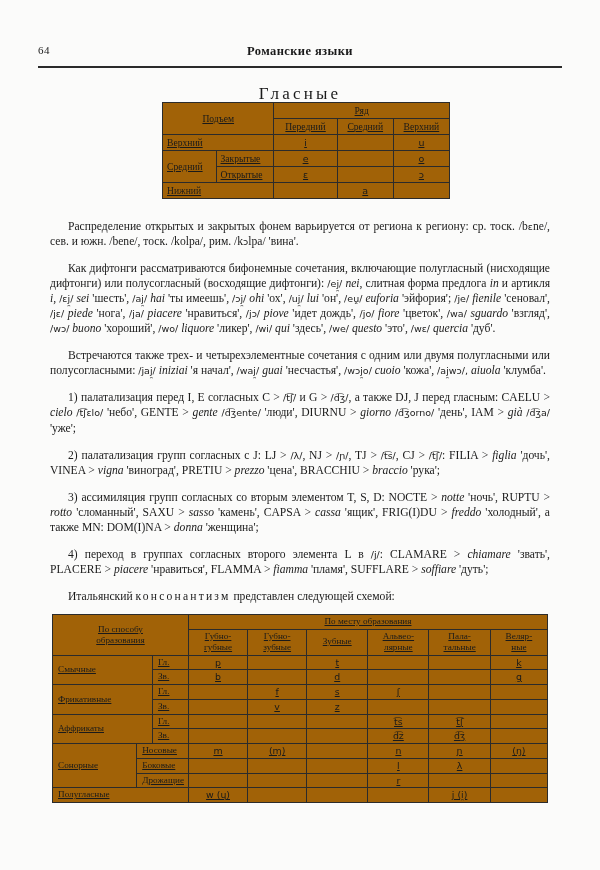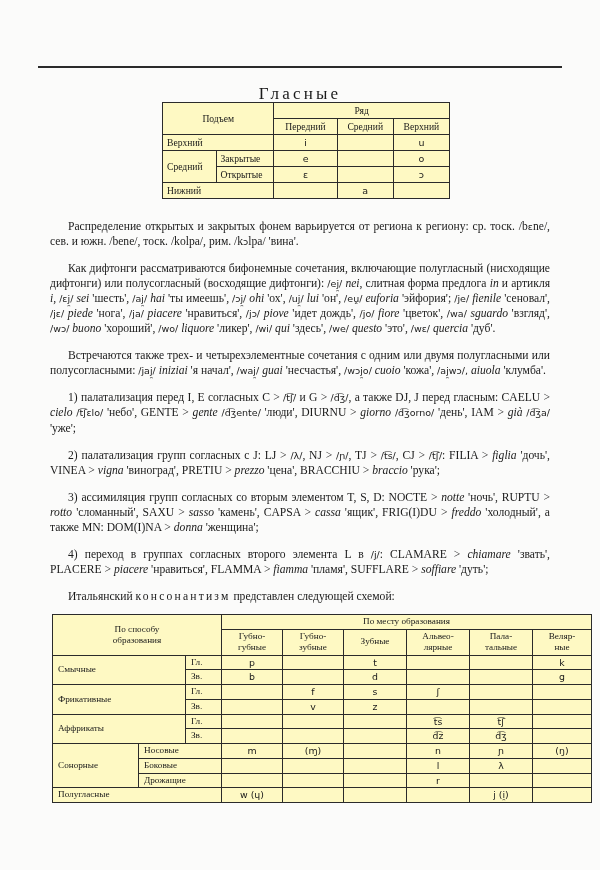--- a/index.html
+++ b/index.html
@@ -62,21 +62,22 @@
     top: 84px;
     width: 524px;
     text-align: center;
     font-size: 17px;
     letter-spacing: 3.2px;
   }
   
   table.grid {
     border-collapse: collapse;
     font-size: 9.6px;
-    background: #fef9c3;
+    background: #a16207;
+    text-decoration: underline;
   }
   table.grid td, table.grid th {
     border: 1px solid #2b2b2b;
     padding: 1px 4px;
     font-weight: normal;
     vertical-align: middle;
     line-height: 1.25;
   }
   .vowel-table {
     position: absolute;
@@ -104,40 +105,44 @@
     margin: 12px;
     text-indent: 18px;
   }
   .it { font-style: italic; }
   .sp { letter-spacing: 2.2px; }
   
   .cons-table {
     position: absolute;
     left: 52px;
     top: 614px;
-    width: 540px;
+    width: 496px;
   }
   .cons-table td, .cons-table th {
     height: 11px;
     font-size: 9.2px;
     padding: 1px 3px;
   }
   .cons-table td.lbl { padding-left: 5px; }
   .cons-table td.sym {
     text-align: center;
     font-family: "DejaVu Sans", sans-serif;
     font-size: 9.4px;
   }
   .hdr-two { line-height: 1.18; }
 </style>
 </head>
 <body>
 
 <div class="page">
 
+  <div class="runhead">
+    <span class="folio">64</span>
+    <span class="title">Романские языки</span>
+  </div>
   <div class="rule"></div>
 
   <div class="sect-title">Гласные</div>
 
   <table class="grid vowel-table">
     <tbody>
       <tr>
         <td class="c" colspan="2" rowspan="2">Подъем</td>
         <td class="c" colspan="3">Ряд</td>
       </tr>

